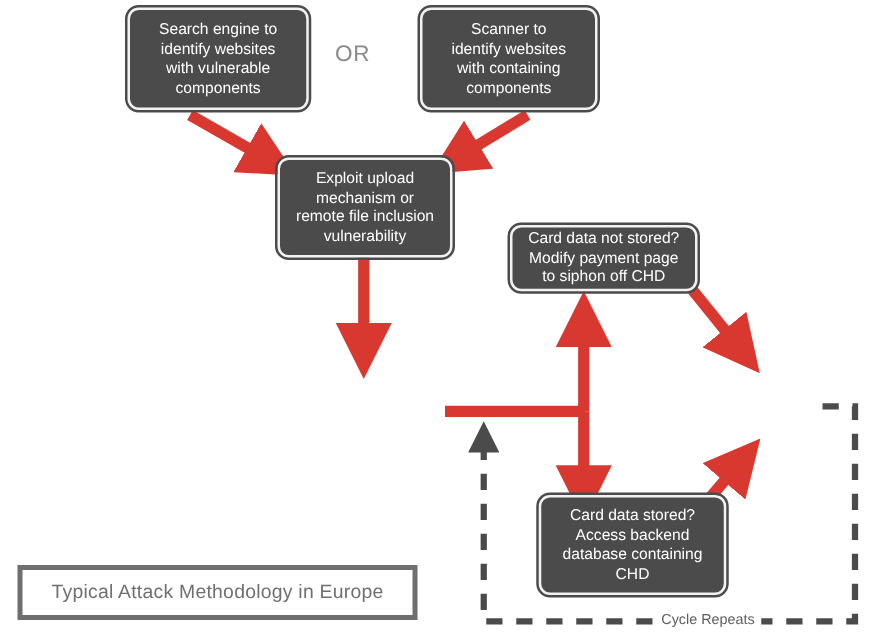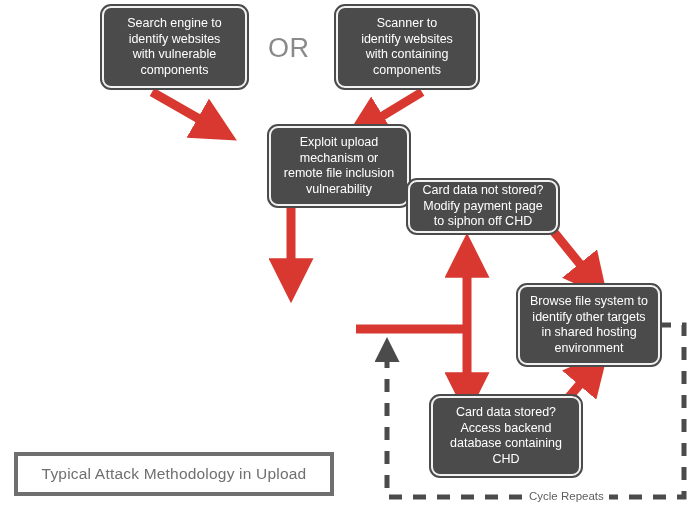--- a/index.html
+++ b/index.html
@@ -36,21 +36,21 @@
     display: flex;
     align-items: center;
     justify-content: center;
     padding: 20px 6px;
     z-index: 5;
     white-space: pre-line;
   }
   .or-label {
     position: absolute;
     color: #8a8a8a;
-    font-size: 27px;
+    font-size: 18px;
     letter-spacing: 0.5px;
     z-index: 5;
   }
   .cycle-label {
     position: absolute;
     color: #5e5e5e;
     font-size: 11.5px;
     background: #ffffff;
     padding: 0 5px;
     z-index: 6;
@@ -128,39 +128,35 @@
 with vulnerable
 components</div>
 
   <div class="node" style="left:336px; top:6px; width:142px; height:82px;">Scanner to
 identify websites
 with containing
 components</div>
 
   <div class="or-label" style="left:268px; top:33px;">OR</div>
 
-  <div class="node" style="left:222px; top:126px; width:140px; height:80px;margin-left:47px;">Exploit upload
+  <div class="node" style="left:222px; top:126px; width:140px; height:80px;">Exploit upload
 mechanism or
 remote file inclusion
 vulnerability</div>
 
 
   <div class="node" style="left:408px; top:180px; width:150px; height:53px;">Card data not stored?
 Modify payment page
 to siphon off CHD</div>
 
-  <div class="node" style="left:518px; top:285px; width:142px; height:80px;">Browse file system to
-identify other targets
-in shared hosting
-environment</div>
 
   <div class="node" style="left:408px; top:396px; width:150px; height:80px;margin-left:23px;">Card data stored?
 Access backend
 database containing
 CHD</div>
 
   <div class="cycle-label" style="left:524px; top:490px;">Cycle Repeats</div>
 
   <div class="legend-box" style="left:14px; top:452px; width:320px; height:44px;">
-    <span class="legend-text">Typical Attack Methodology in Upload</span>
+    <span class="legend-text">Typical Attack Methodology in Europe</span>
   </div>
 
 </div>
 
 </body></html>

